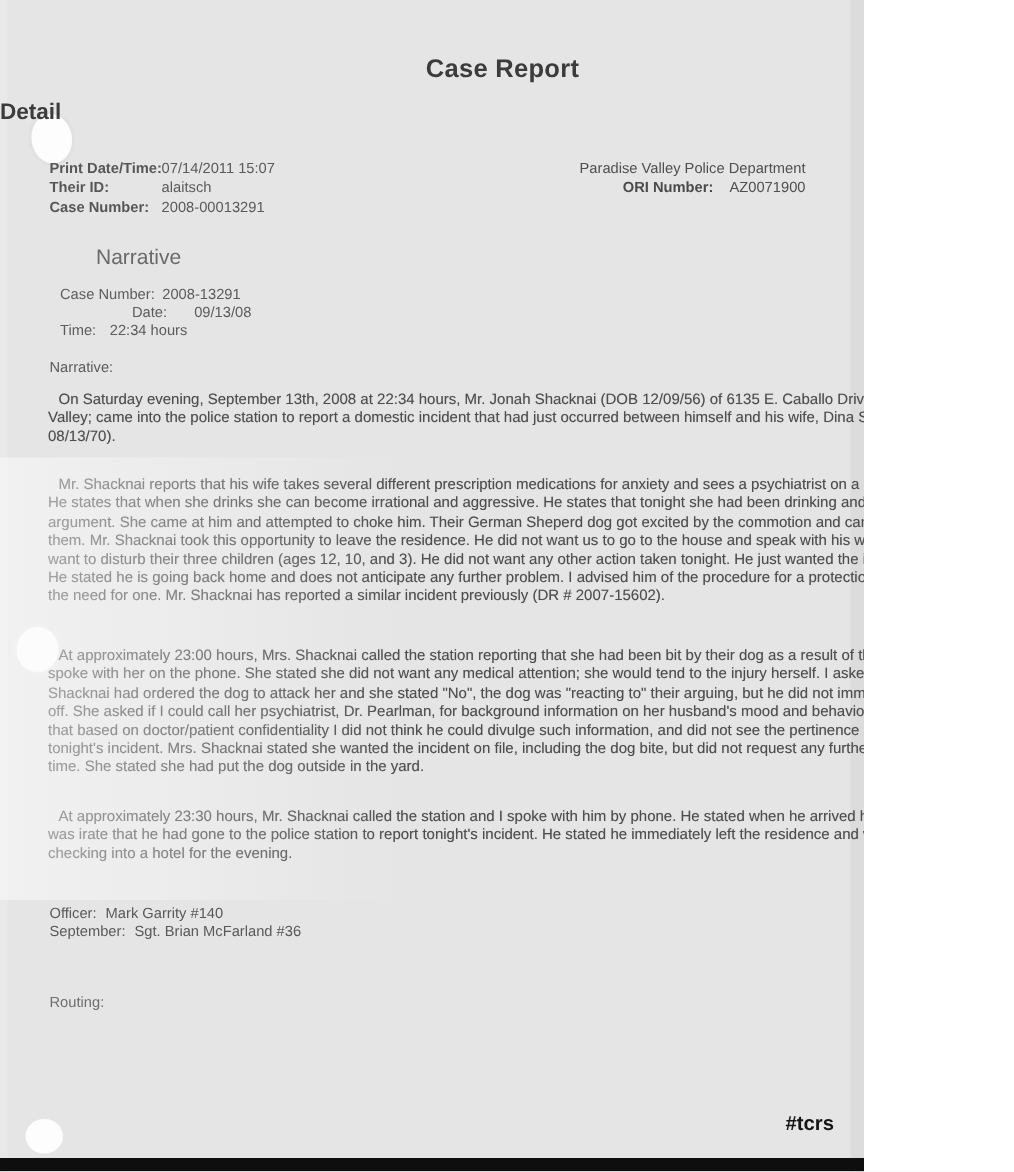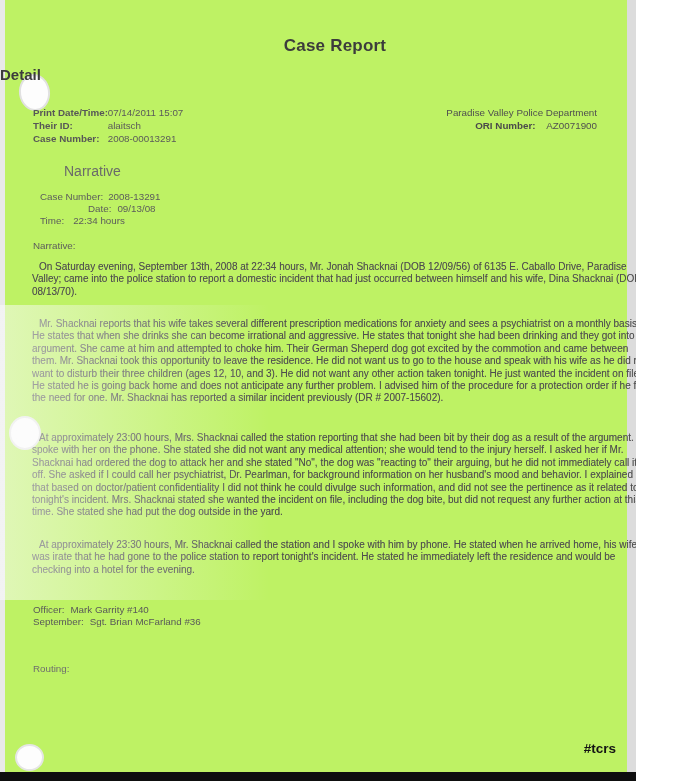--- a/index.html
+++ b/index.html
@@ -1,20 +1,20 @@
 <!DOCTYPE html>
 <html><head>
 <meta charset="utf-8">
 <style>
   html, body { margin: 0; padding: 0; background: #ffffff; }
   .page {
     position: relative;
-    width: 636px;
+    width: 576px;
     height: 781px;
-    background: #bef264;
+    background: #e5e5e5;
     overflow: hidden;
     font-family: "Liberation Sans", "DejaVu Sans", sans-serif;
     color: #4e4e4e;
   }
   
   .edge-left {
     position: absolute; left: 0; top: 0; width: 5px; height: 781px;
     background: #e9e9e9;
   }
   .edge-right {
@@ -54,21 +54,21 @@
     font-size: 9.8px; line-height: 13px; color: #4f4f4f;
   }
   .meta-right .ori-lbl { font-weight: 700; color: #4a4a4a; margin-left: 19px; }
   .meta-right .ori-val { margin-left: 8px; }
 
   .section-label { position: absolute; left: 33px; top: 163px; font-size: 14px; color: #6a6a6a; padding-left: 31px; }
 
   .case-info { position: absolute; left: 40px; top: 191px; font-size: 9.8px; line-height: 12.2px; color: #5c5c5c; }
   .case-info .lbl { color: #5c5c5c; }
   .ci-case .lbl { margin-right: 5px; }
-  .ci-date .lbl { margin-right: 6px; padding-left: 48px; }
+  .ci-date .lbl { margin-right: 18px; padding-left: 48px; }
   .ci-time .lbl { margin-right: 9px; }
 
   .narrative-label { position: absolute; left: 33px; top: 240px; font-size: 9.8px; color: #5c5c5c; }
 
   .para {
     position: absolute; left: 32px; width: 618px;
     font-size: 10px; line-height: 12.4px; color: #4d4d4d;
     text-indent: 7px; text-shadow: 0 0 0.5px rgba(100,100,100,0.45);
   }
   .para-1 { top: 261px; }

